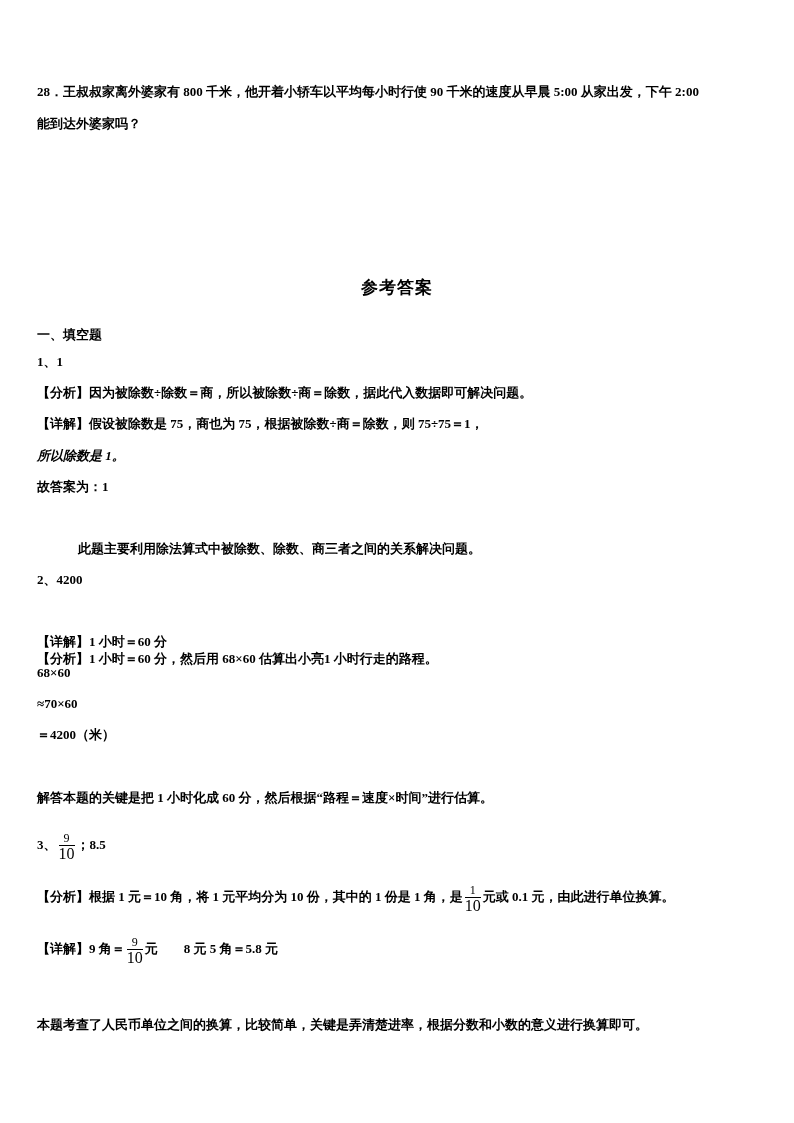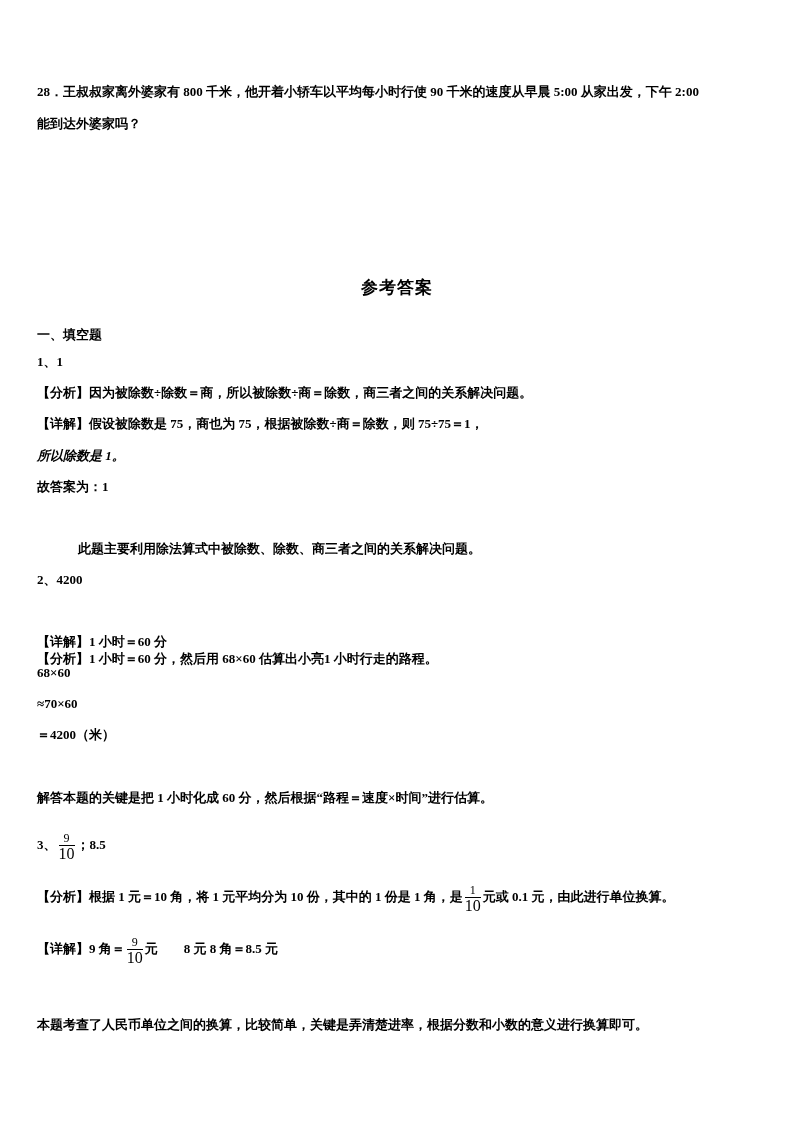--- a/index.html
+++ b/index.html
@@ -22,21 +22,21 @@
   <div class="line bold" style="top:84px;">28．王叔叔家离外婆家有 800 千米，他开着小轿车以平均每小时行使 90 千米的速度从早晨 5:00 从家出发，下午 2:00</div>
   <div class="line bold" style="top:116px;">能到达外婆家吗？</div>
 </div>
 
 <div class="title">参考答案</div>
 
 <div>
   <div class="line bold" style="top:327px;">一、填空题</div>
 
   <div class="line bold" style="top:354px;">1、1</div>
-  <div class="line bold" style="top:385px;">【分析】因为被除数÷除数＝商，所以被除数÷商＝除数，商三者之间的关系解决问题。</div>
+  <div class="line bold" style="top:385px;">【分析】因为被除数÷除数＝商，所以被除数÷商＝除数，据此代入数据即可解决问题。</div>
   <div class="line bold" style="top:416px;">【详解】假设被除数是 75，商也为 75，根据被除数÷商＝除数，则 75÷75＝1，</div>
   <div class="line bold" style="top:448px;font-style:italic;">所以除数是 1。</div>
   <div class="line bold" style="top:479px;">故答案为：1</div>
   <div class="line bold" style="top:541px;padding-left:41px;">此题主要利用除法算式中被除数、除数、商三者之间的关系解决问题。</div>
 
   <div class="line bold" style="top:572px;">2、4200</div>
   <div class="line bold" style="top:603px;margin-top:48px;">【分析】1 小时＝60 分，然后用 68×60 估算出小亮1 小时行走的路程。</div>
   <div class="line bold" style="top:634px;">【详解】1 小时＝60 分</div>
   <div class="line bold" style="top:665px;">68×60</div>
   <div class="line bold" style="top:696px;">≈70×60</div>
@@ -45,17 +45,17 @@
 
   <div class="line bold" style="top:828px; line-height:34px;">
     <span>3、</span><span class="frac"><span class="num">9</span><span class="den">10</span></span><span>；8.5</span>
   </div>
 
   <div class="line bold" style="top:880px; line-height:34px;">
     <span>【分析】根据 1 元＝10 角，将 1 元平均分为 10 份，其中的 1 份是 1 角，是</span><span class="frac"><span class="num">1</span><span class="den">10</span></span><span>元或 0.1 元，由此进行单位换算。</span>
   </div>
 
   <div class="line bold" style="top:932px; line-height:34px;">
-    <span>【详解】9 角＝</span><span class="frac"><span class="num">9</span><span class="den">10</span></span><span>元　　8 元 8 角＝8.5 元</span>
+    <span>【详解】9 角＝</span><span class="frac"><span class="num">9</span><span class="den">10</span></span><span>元　　8 元 5 角＝5.8 元</span>
   </div>
 
   <div class="line bold" style="top:1017px;">本题考查了人民币单位之间的换算，比较简单，关键是弄清楚进率，根据分数和小数的意义进行换算即可。</div>
 </div>
 
 </body></html>

